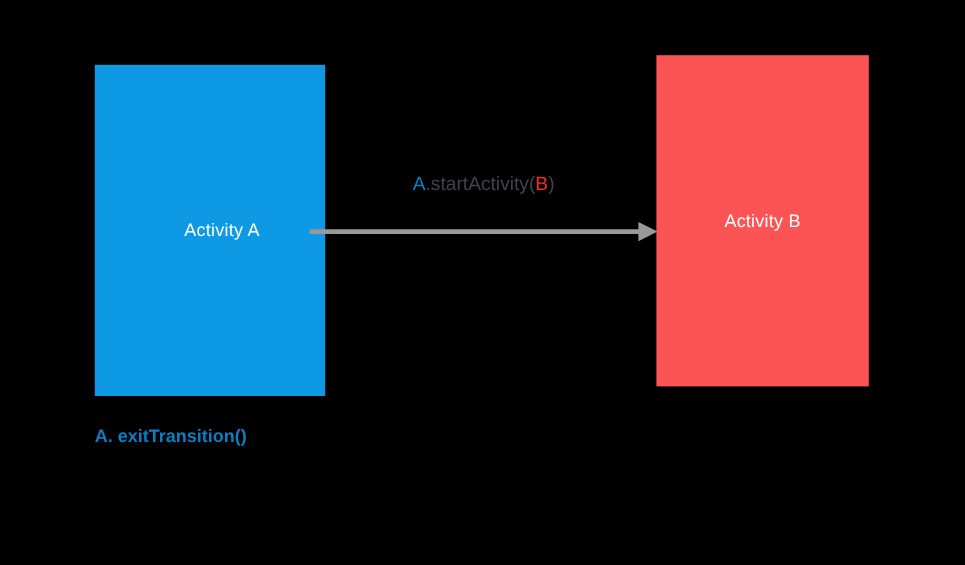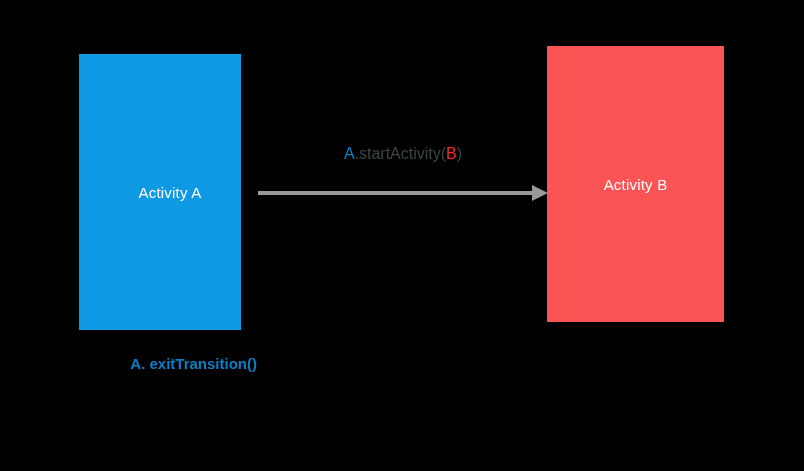--- a/index.html
+++ b/index.html
@@ -31,21 +31,21 @@
     color: #ffffff;
     font-size: 15px;
     font-weight: 400;
     letter-spacing: 0.2px;
     font-family: "Liberation Sans", sans-serif;
     line-height: 1;
   }
   #box-a {
     left: 79px;
     top: 54px;
-    width: 162px;
+    width: 192px;
     height: 276px;
     background: #0d99e3;
     padding-left: 20px;
   }
   #box-b {
     left: 547px;
     top: 46px;
     width: 177px;
     height: 276px;
     background: #fc5454;
@@ -78,21 +78,21 @@
     white-space: nowrap;
   }
   .arrow-caption .seg-a   { color: #0d7fc4; }
   .arrow-caption .seg-mid { color: #3d4548; }
   .arrow-caption .seg-b   { color: #f92a2a; }
   .arrow-caption .seg-end { color: #3d4548; }
 
   
   .transition-label {
     position: absolute;
-    text-align: right;
+    text-align: left;
     font-size: 15px;
     font-weight: 700;
     font-family: "Liberation Sans", sans-serif;
     line-height: 1;
     white-space: nowrap;
   }
   #label-exit {
     left: 79px;
     top: 356px;
     width: 178px;

